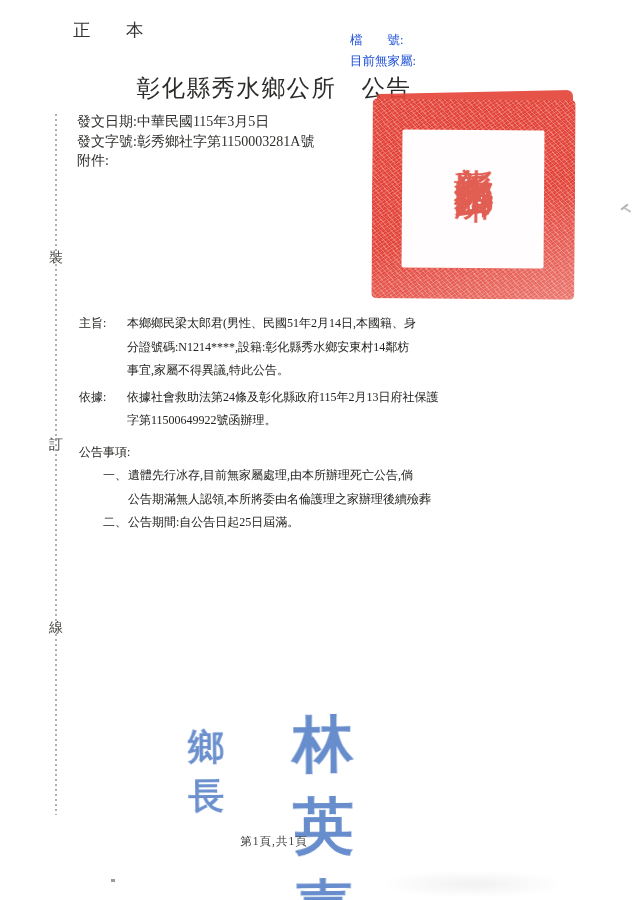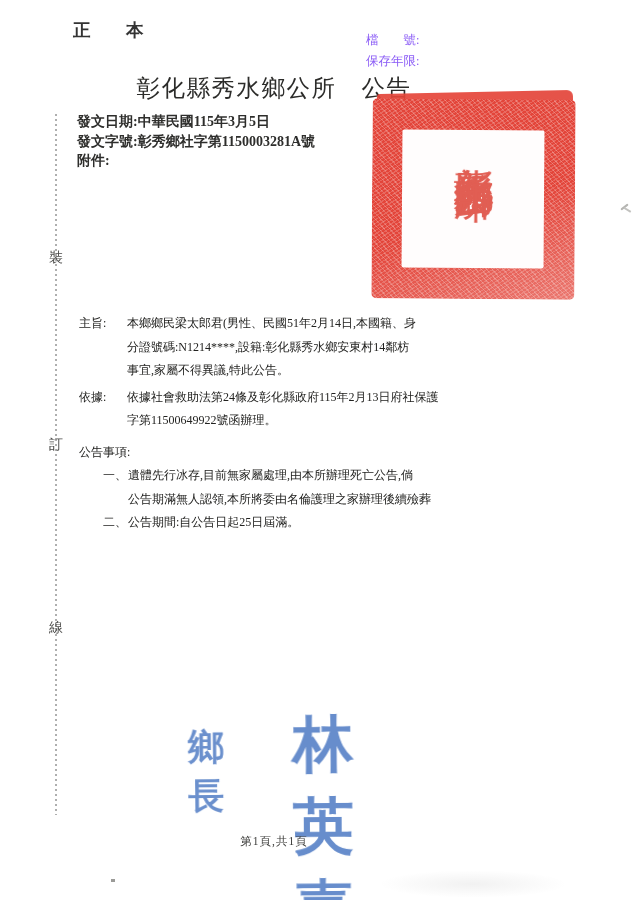--- a/index.html
+++ b/index.html
@@ -8,28 +8,28 @@
     --signature_blue:#5b84c8;
     --ink:#222220;
     --line_gray:#8a8a8a;
   }
   *{margin:0;padding:0;box-sizing:border-box;}
   html,body{background:#ffffff;}
   body{width:636px;height:900px;position:relative;overflow:hidden;
        font-family:"Liberation Serif","DejaVu Serif",serif;color:var(--ink,#222);}
   .page{position:absolute;inset:0;background:#fff;}
 
-  .copy-type{position:absolute;left:73px;top:18px;font-size:17.5px;letter-spacing:9px;color:#333;font-weight:bold;}
+  .copy-type{position:absolute;left:73px;top:18px;font-size:17.5px;letter-spacing:9px;color:#333;}
 
-  .file-block{position:absolute;left:366px;top:30px;font-size:12.5px;line-height:21px;color:#8b5cf6;}
+  .file-block{position:absolute;left:350px;top:30px;font-size:12.5px;line-height:21px;color:#1d4ed8;}
 
   .doc-title{position:absolute;left:0;top:72px;width:548px;text-align:center;
              font-size:23.5px;letter-spacing:1.5px;color:#2c2c2a;font-weight:normal;}
 
-  .meta{position:absolute;left:77px;top:112px;font-size:14px;line-height:19.5px;color:#2e2e2c;font-weight:bold;}
+  .meta{position:absolute;left:77px;top:112px;font-size:14px;line-height:19.5px;color:#2e2e2c;}
 
   
   .seal{position:absolute;left:372px;top:99px;width:203px;height:200px;
         background-color:var(--seal_red,#e3453a);
         background-image:
           repeating-linear-gradient(47deg, rgba(255,255,255,.22) 0 1px, transparent 1px 4px),
           repeating-linear-gradient(-33deg, rgba(255,255,255,.18) 0 1px, transparent 1px 3px),
           linear-gradient(160deg, rgba(255,255,255,0) 55%, rgba(255,255,255,.28));
         border-radius:5px;transform:rotate(.4deg);}
   .seal-inner{position:absolute;left:30px;top:31px;right:31px;bottom:31px;
@@ -90,21 +90,21 @@
 </style>
 </head>
 <body>
 
 <div class="page">
 
   <div class="copy-type">正　本</div>
 
   <div class="file-block">
     <div>檔　　號:</div>
-    <div>保存年限:</div>
+    <div>目前無家屬:</div>
   </div>
 
   <h1 class="doc-title">彰化縣秀水鄉公所　公告</h1>
 
   <div class="meta">
     <div>發文日期:中華民國115年3月5日</div>
     <div>發文字號:彰秀鄉社字第1150003281A號</div>
     <div>附件:</div>
   </div>
 

